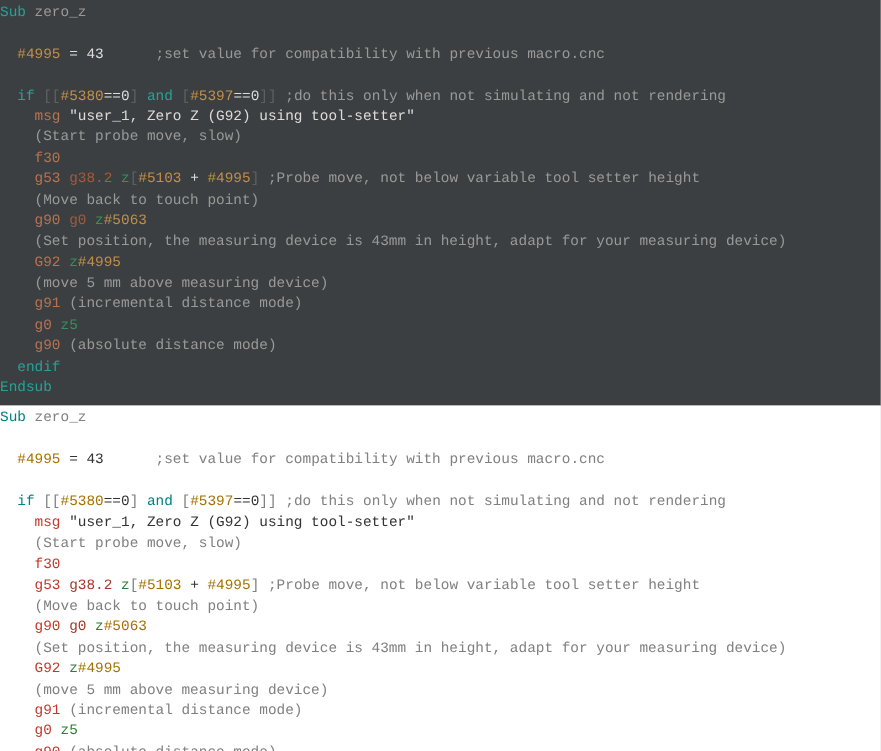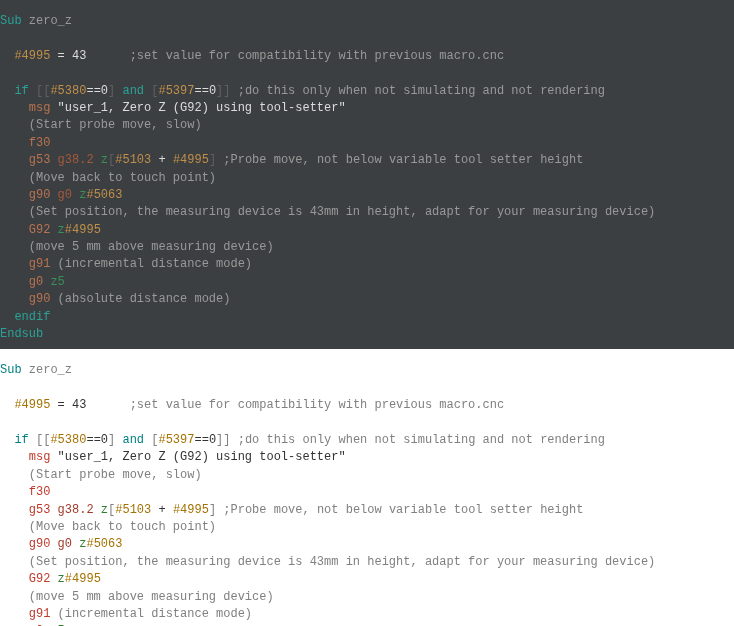--- a/index.html
+++ b/index.html
@@ -5,21 +5,21 @@
   body {
     margin: 0;
     padding: 0;
     font-family: Consolas, 'Courier New', monospace;
     font-size: 12px;
     line-height: 1.45;
     width: 734px;
   }
   .block {
     white-space: pre;
-    padding: 13px 0 6px 0;
+    padding: 2px 0 6px 0;
   }
   .dark {
     background: #3c3f41;
     color: #999;
   }
   .light {
     background: #ffffff;
     color: #808080;
   }
   

